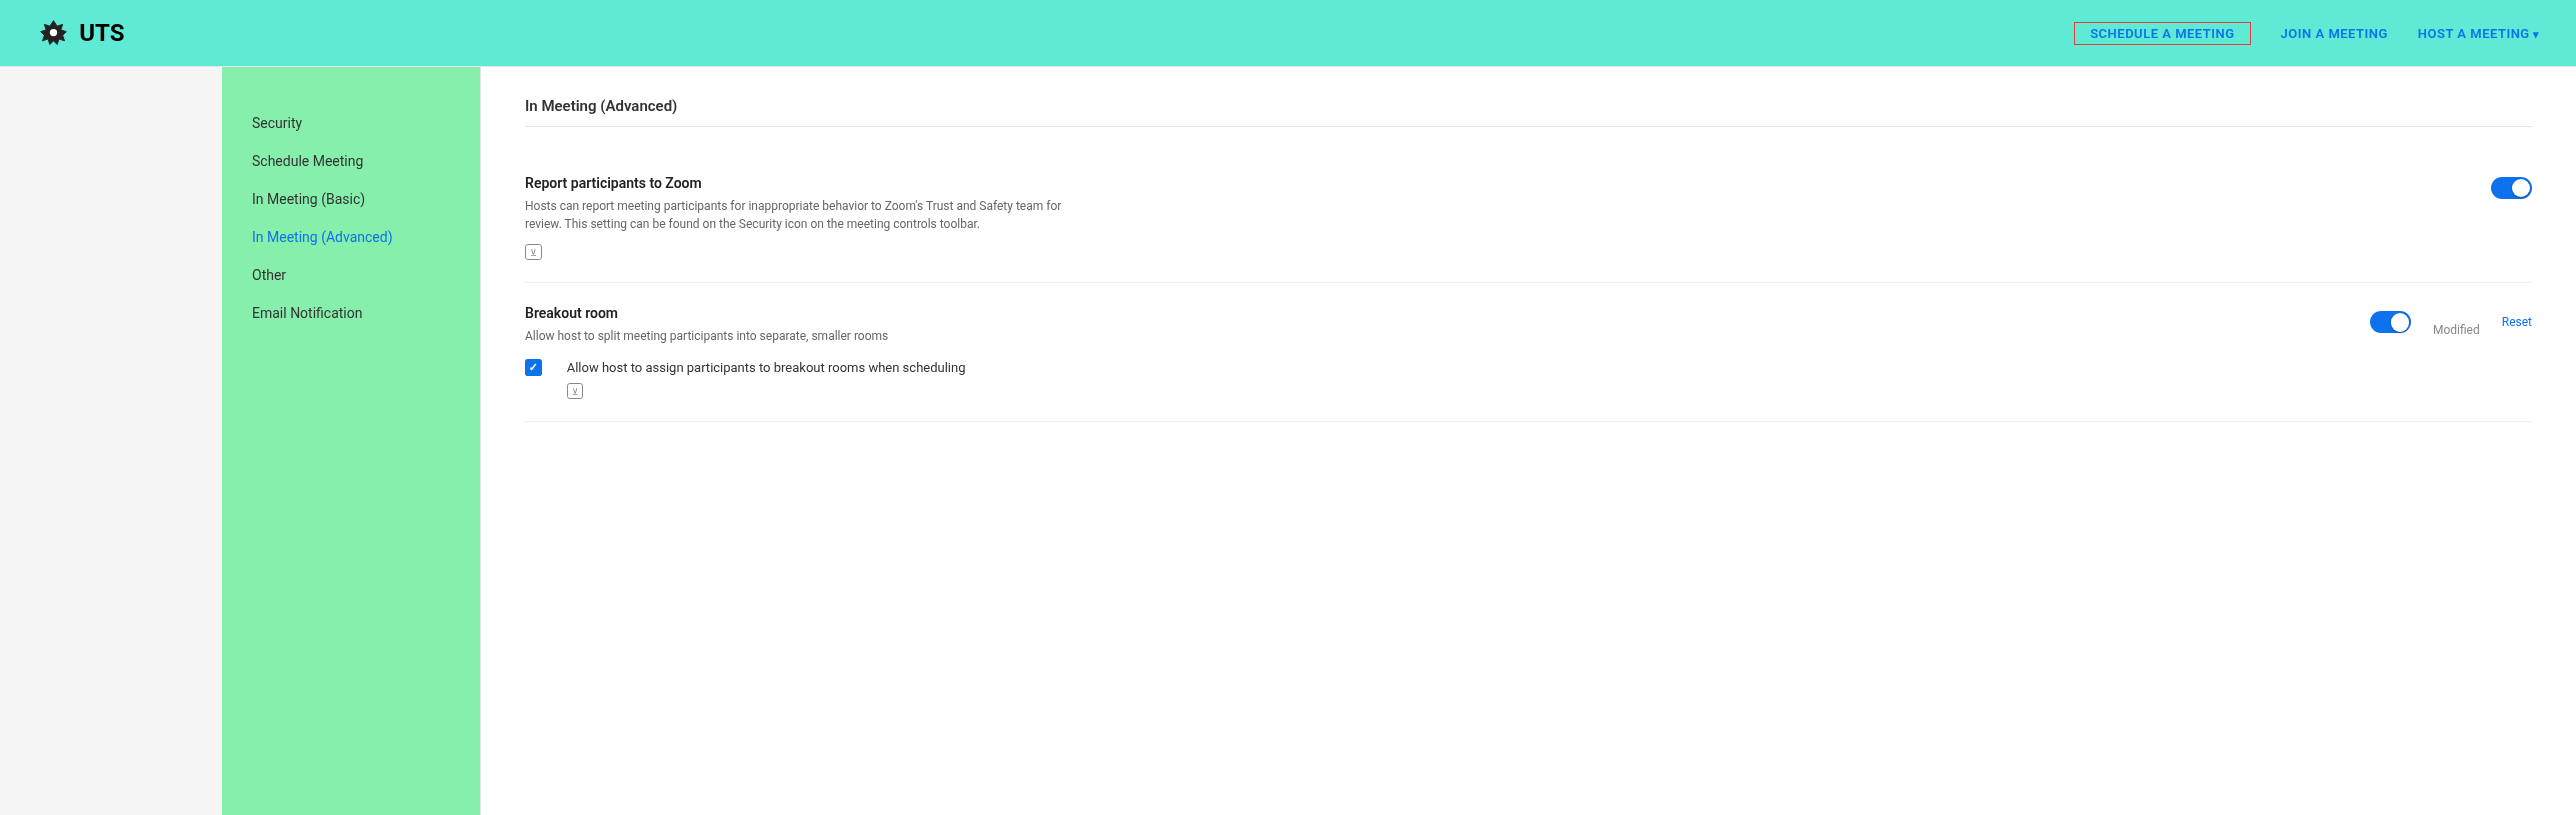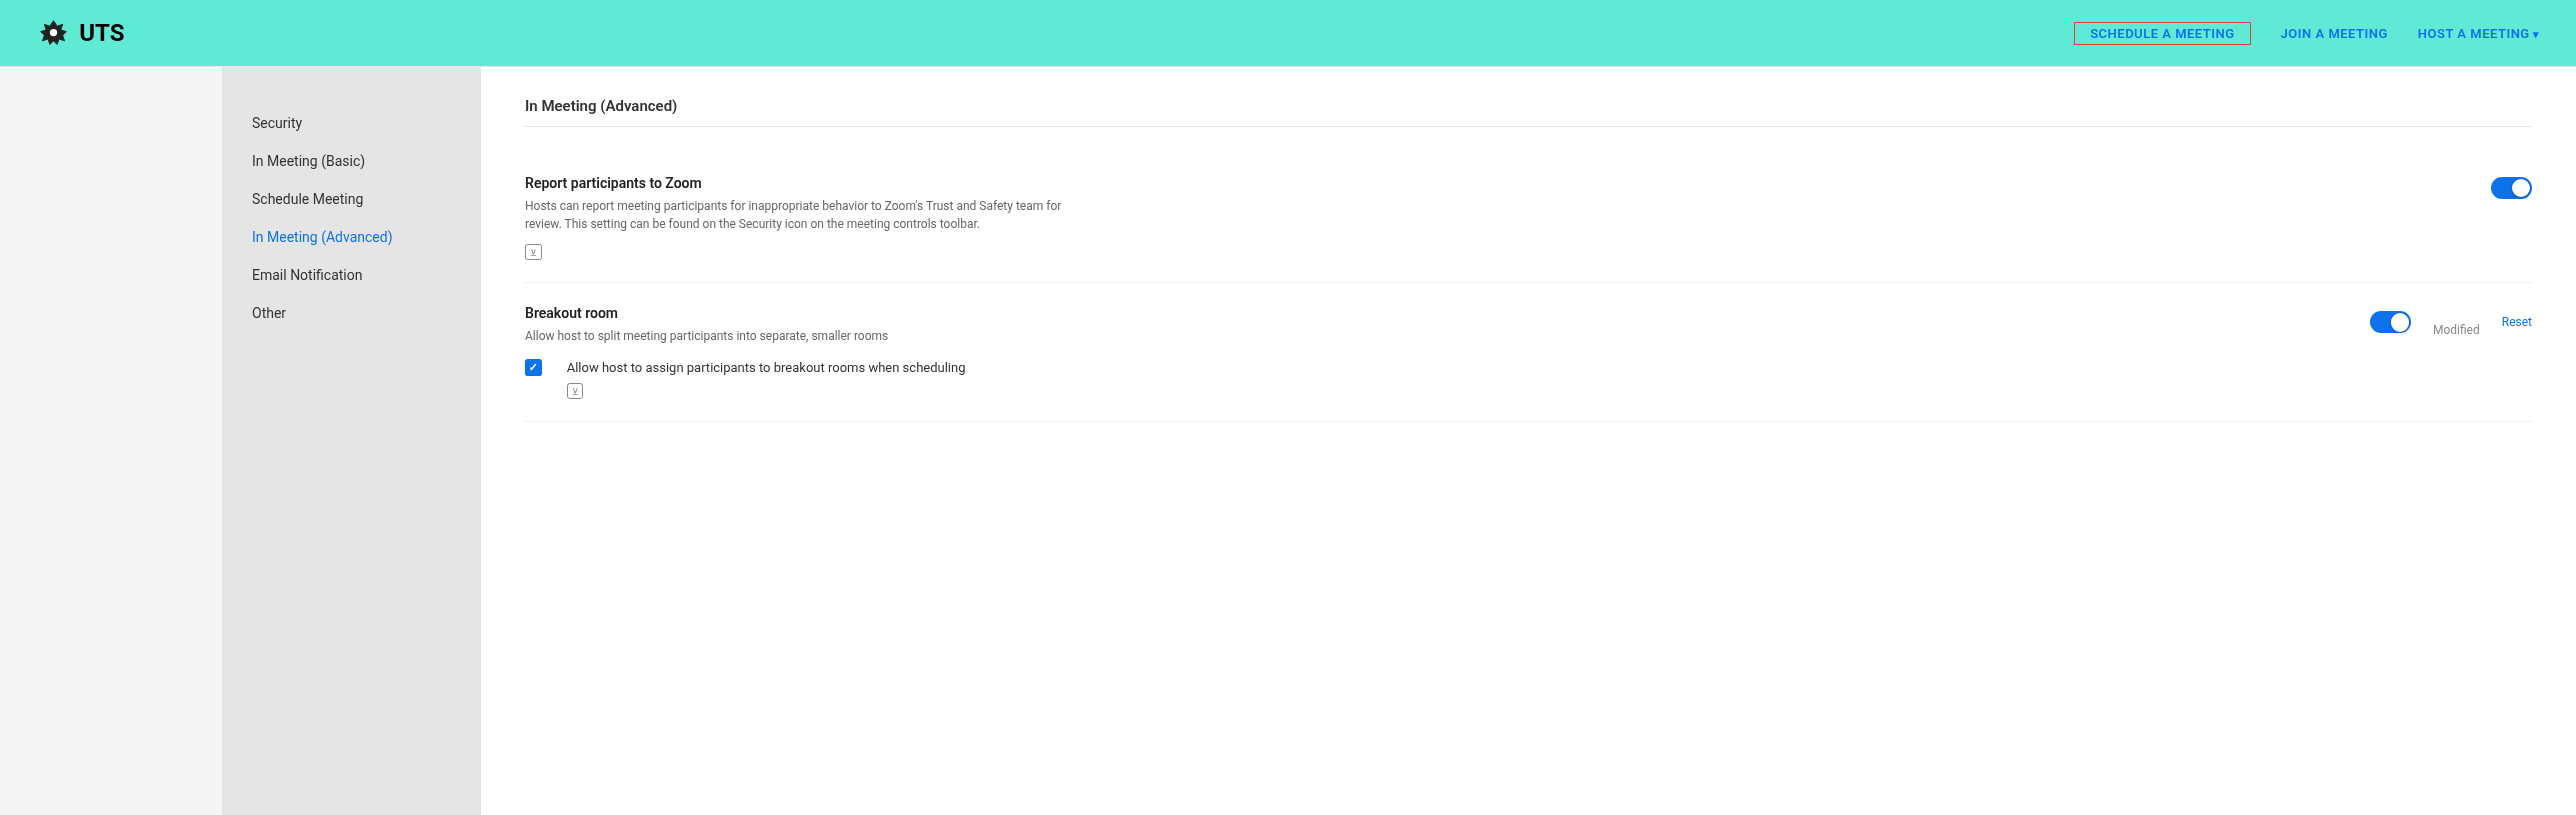--- a/index.html
+++ b/index.html
@@ -60,21 +60,21 @@
     
     .sidebar-left {
       width: 222px;
       background: #f5f5f5;
       flex-shrink: 0;
     }
 
     
     .sidebar-nav {
       width: 259px;
-      background: #e5e5e5;
+      background: #86efac;
       padding: 37px 0 0 0;
       border-right: 0.9px solid #e5e5e5;
       flex-shrink: 0;
     }
     .sidebar-nav-item {
       padding: 11px 30px;
       font-size: 14px;
       color: #333;
       cursor: pointer;
     }
@@ -233,25 +233,25 @@
     <span class="header-nav-item with-arrow">HOST A MEETING</span>
   </nav>
 </header>
 
 <div class="main-layout">
 
   <div class="sidebar-left"></div>
 
   <aside class="sidebar-nav">
     <div class="sidebar-nav-item">Security</div>
+    <div class="sidebar-nav-item">Schedule Meeting</div>
     <div class="sidebar-nav-item">In Meeting (Basic)</div>
-    <div class="sidebar-nav-item">Schedule Meeting</div>
     <div class="sidebar-nav-item active">In Meeting (Advanced)</div>
+    <div class="sidebar-nav-item">Other</div>
     <div class="sidebar-nav-item">Email Notification</div>
-    <div class="sidebar-nav-item">Other</div>
   </aside>
 
   <main class="content">
     <h2 class="section-title">In Meeting (Advanced)</h2>
 
     <div class="setting-item">
       <div class="setting-content">
         <div class="setting-title">Report participants to Zoom</div>
         <div class="setting-desc">Hosts can report meeting participants for inappropriate behavior to Zoom's Trust and Safety team for review. This setting can be found on the Security icon on the meeting controls toolbar.</div>
         <span class="info-icon">⊻</span>

